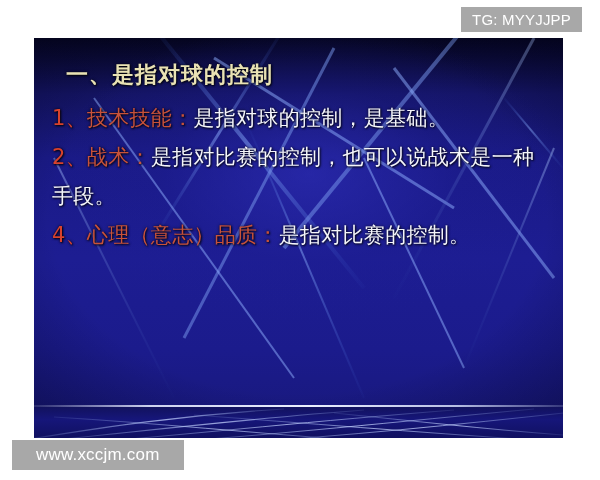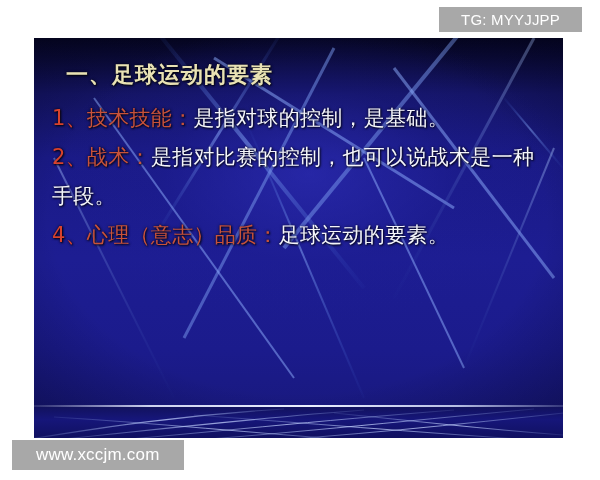--- a/index.html
+++ b/index.html
@@ -146,21 +146,21 @@
     font-family: "Liberation Sans", sans-serif;
     display: flex;
     align-items: center;
     justify-content: center;
   }
 
   #watermark-top {
     right: 18px;
     top: 7px;
     height: 25px;
-    padding: 0 22px;
+    padding: 0 11px;
     font-size: 15px;
     letter-spacing: 0.2px;
   }
 
   #watermark-bottom {
     left: 12px;
     top: 440px;
     height: 30px;
     padding: 0 24px;
     font-size: 17px;
@@ -204,33 +204,33 @@
     <path d="M 20 120 L 140 360" stroke="url(#stkC)" stroke-width="2" fill="none"></path>
     <path d="M 330 120 L 430 330" stroke="url(#stkB)" stroke-width="2" fill="none"></path>
     <path d="M 215 90 L 330 360" stroke="url(#stkA)" stroke-width="2" fill="none"></path>
     <path d="M 520 110 L 430 330" stroke="url(#stkC)" stroke-width="2" fill="none"></path>
   </svg>
 
   <div id="slide-vignette"></div>
 
   <div id="slide-text">
 
-    <h1 class="slide-title">一、足球运动的要素</h1>
+    <h1 class="slide-title">一、是指对球的控制</h1>
 
     <p class="bullet">
       <span class="num">1、</span><span class="label">技术技能：</span><span class="body">是指对球的控制，是基础。</span>
     </p>
 
     <p class="bullet">
       <span class="num">2、</span><span class="label">战术：</span><span class="body">是指对比赛的控制，也可以说战术是一种手段。</span>
     </p>
 
 
     <p class="bullet">
-      <span class="num">4、</span><span class="label">心理（意志）品质：</span><span class="body">足球运动的要素。</span>
+      <span class="num">4、</span><span class="label">心理（意志）品质：</span><span class="body">是指对比赛的控制。</span>
     </p>
 
   </div>
 
   <div id="bottom-divider"></div>
 
   <div id="bottom-band">
     <svg id="bottom-swooshes" viewBox="0 0 529 31" preserveAspectRatio="none">
       <defs>
         <linearGradient id="swA" x1="0" y1="0" x2="1" y2="0">

